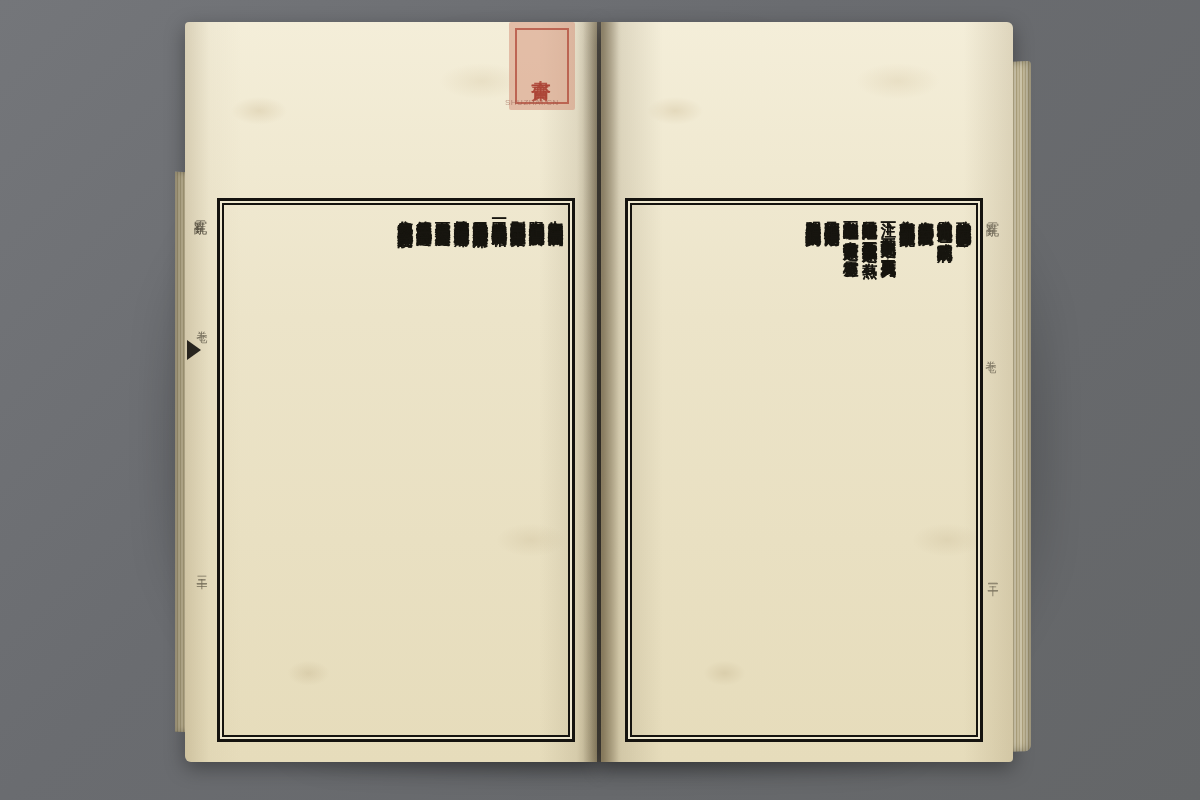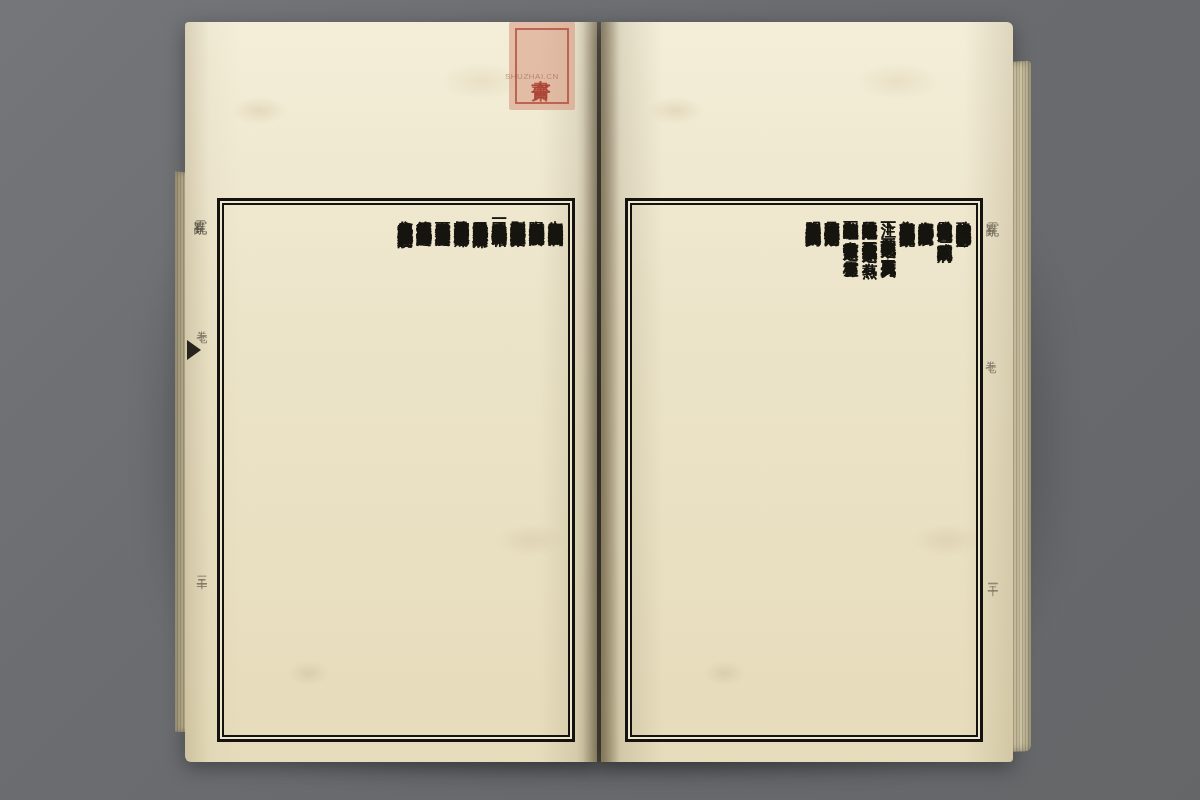--- a/index.html
+++ b/index.html
@@ -214,21 +214,21 @@
     letter-spacing: 2px;
     color: rgba(170,66,52,0.85);
     font-family: "DejaVu Sans", serif;
     font-weight: 700;
   }
 
   
   .watermark {
     position: absolute;
     left: 320px;
-    top: 50px;
+    top: 76px;
     font-size: 8px;
     color: rgba(150,90,75,0.55);
     letter-spacing: 0.5px;
     font-family: "Liberation Sans", sans-serif;
   }
 </style>
 </head>
 <body>
 
 <div id="stage">

